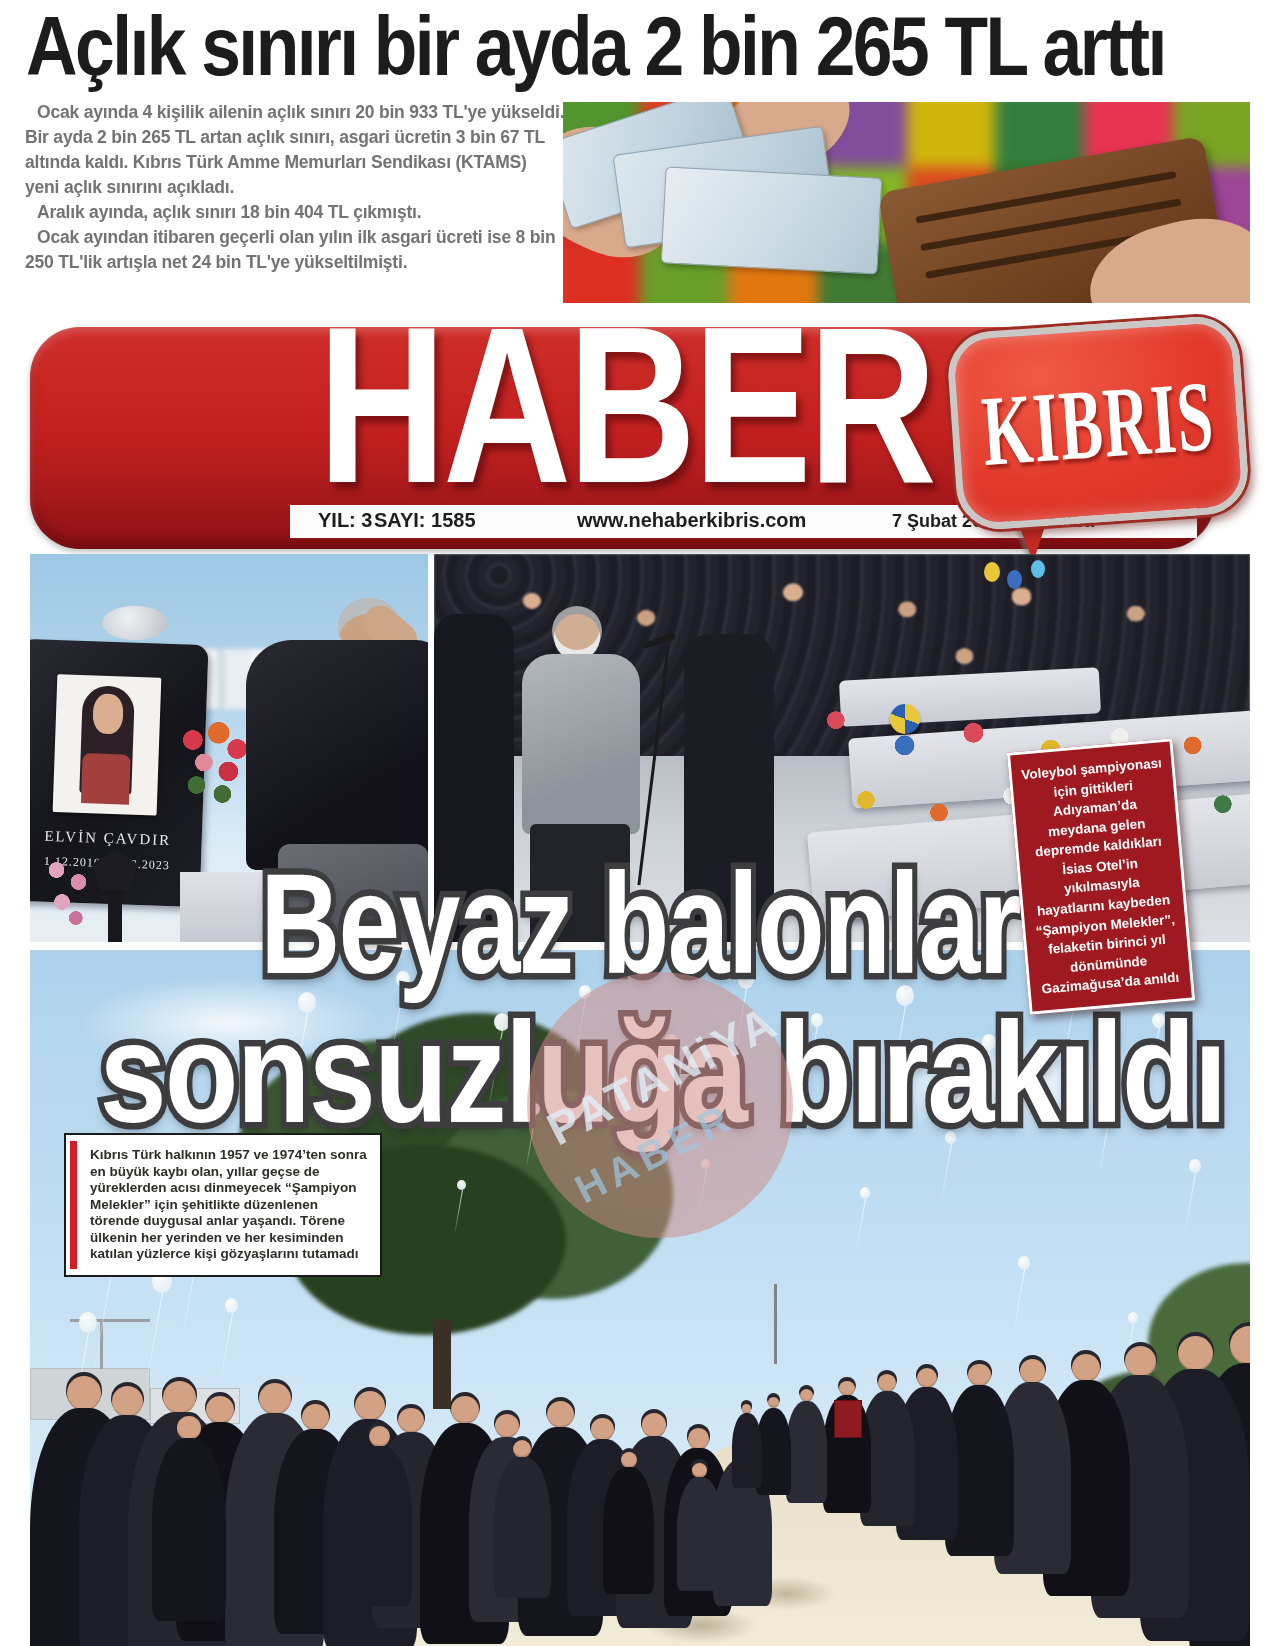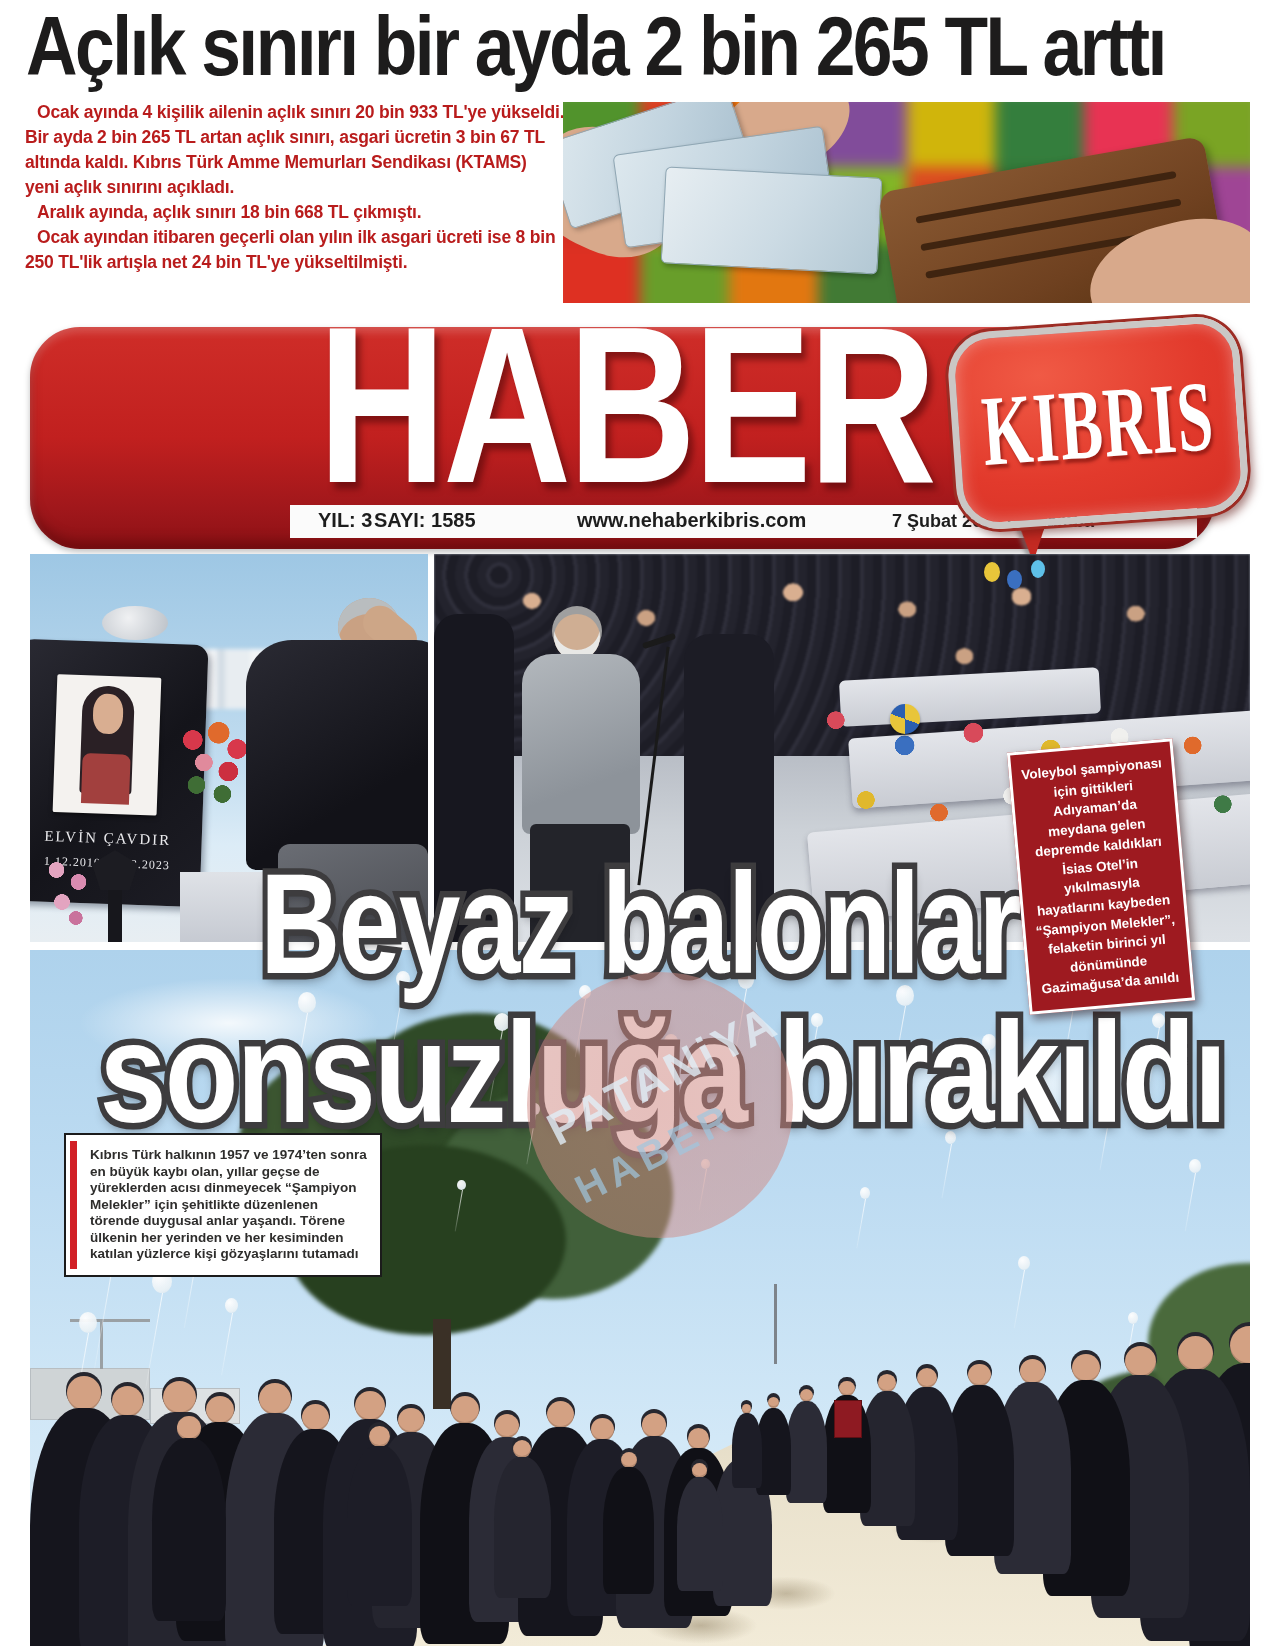--- a/index.html
+++ b/index.html
@@ -5,21 +5,21 @@
   html,body{margin:0;padding:0;background:#888;}
   .page{position:relative;width:1280px;height:1646px;background:#fff;margin:0 auto;
         font-family:"Liberation Sans",sans-serif;overflow:hidden;}
   .abs{position:absolute;}
 
   
   .top-headline{left:26px;top:2px;width:1240px;white-space:nowrap;
     font-size:84px;font-weight:bold;letter-spacing:-3px;color:#1d1c1c;
     transform:scaleX(.85);transform-origin:left top;line-height:1.05;}
   .top-body{left:25px;top:100px;width:540px;font-size:17.5px;font-weight:bold;
-    color:#b91c1c;line-height:25px;letter-spacing:-.2px;}
+    color:#737373;line-height:25px;letter-spacing:-.2px;}
   .top-body p{margin:0;text-indent:12px;}
 
   
   .photo{overflow:hidden;background:#cfd4d8;}
   .photo-money{left:563px;top:102px;width:687px;height:201px;}
   .produce{position:absolute;inset:-12px;display:flex;flex-wrap:wrap;filter:blur(7px) saturate(1.25);}
   .produce div{width:12.5%;height:34%;}
   .hand{background:#d8a98b;border-radius:45%;}
   .note{position:absolute;border-radius:6px;background:linear-gradient(120deg,#dde8ee 0%,#c2d4df 55%,#a9c0cf 100%);
     border:1px solid #8fa6b3;box-shadow:2px 3px 5px rgba(0,0,0,.25);}
@@ -127,21 +127,21 @@
     transform:rotate(-27deg) translate(-14px,16px);}
 </style>
 </head>
 <body>
 
 <div class="page">
 
   <h1 class="abs top-headline" style="margin:0;">Açlık sınırı bir ayda 2 bin 265 TL arttı</h1>
   <div class="abs top-body">
     <p>Ocak ayında 4 kişilik ailenin açlık sınırı 20 bin 933 TL'ye yükseldi. Bir ayda 2 bin 265 TL artan açlık sınırı, asgari ücretin 3 bin 67 TL altında kaldı. Kıbrıs Türk Amme Memurları Sendikası (KTAMS) yeni açlık sınırını açıkladı.</p>
-    <p>Aralık ayında, açlık sınırı 18 bin 668 TL çıkmıştı.</p>
+    <p>Aralık ayında, açlık sınırı 18 bin 404 TL çıkmıştı.</p>
     <p>Ocak ayından itibaren geçerli olan yılın ilk asgari ücreti ise 8 bin 250 TL'lik artışla net 24 bin TL'ye yükseltilmişti.</p>
   </div>
 
   <div class="abs photo photo-money">
     <div class="produce" id="produce">
         <div style="background: rgb(90, 143, 60);"></div>
         <div style="background: rgb(194, 69, 46);"></div>
         <div style="background: rgb(217, 126, 35);"></div>
         <div style="background: rgb(122, 79, 142);"></div>
         <div style="background: rgb(201, 180, 44);"></div>

